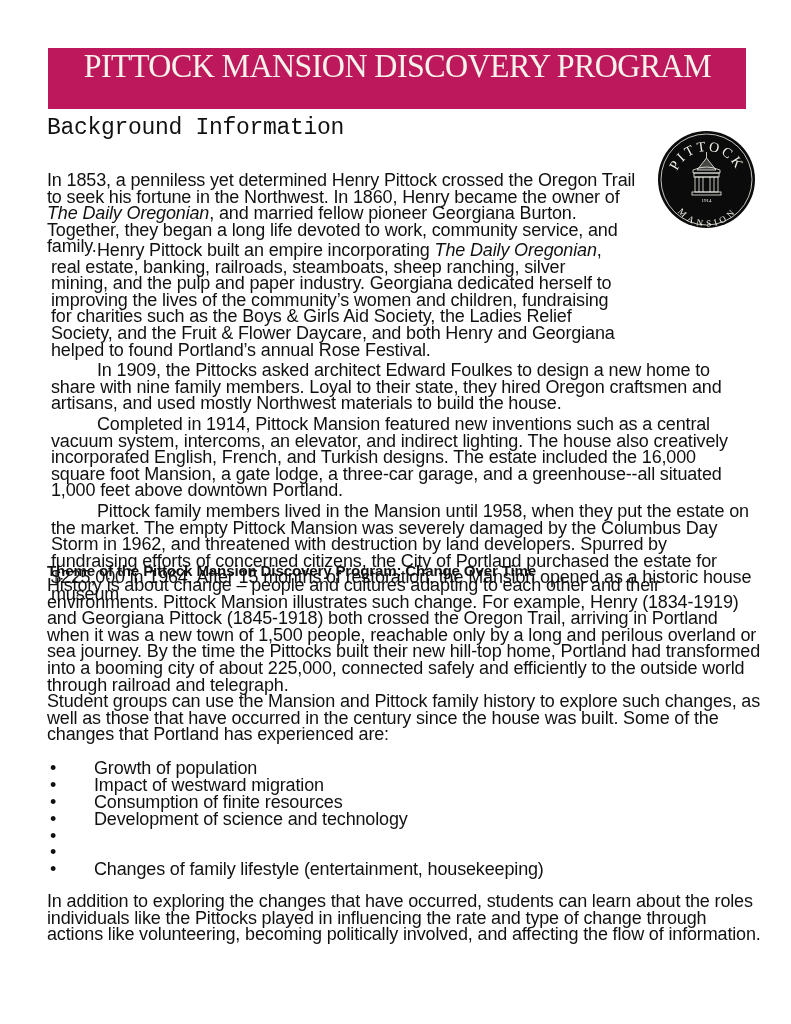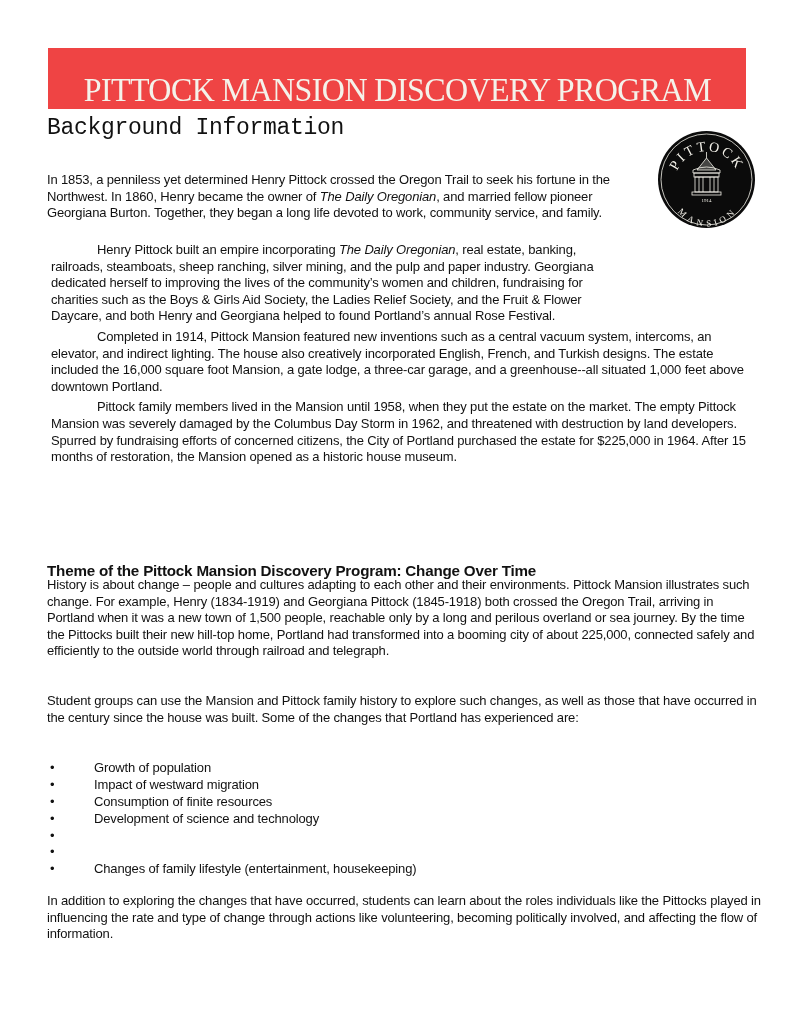--- a/index.html
+++ b/index.html
@@ -1,34 +1,34 @@
 <!DOCTYPE html>
 <html><head>
   <meta charset="utf-8">
   <style>
     html, body { margin: 0; padding: 0; background: #ffffff; }
     body { width: 791px; height: 1024px; position: relative; overflow: hidden; color: #111111; }
     .page { position: absolute; left: 0; top: 0; width: 791px; height: 1024px; }
     .header-bar {
       position: absolute; left: 48px; top: 48px; width: 698px; height: 61px;
-      background: #ef4444; display: flex; align-items: flex-end; justify-content: center;
+      background: #be185d; display: flex; align-items: flex-start; justify-content: center;
     }
     .header-title {
       font-family: "Liberation Serif", "DejaVu Serif", serif;
       color: #f4f2ea; font-size: 33px; letter-spacing: -0.6px; white-space: nowrap;
       transform: scaleX(0.97);
     }
     .section-title {
       position: absolute; left: 47px; top: 115px;
       font-family: Liberation Mono, monospace; font-size: 23px; color: #111;
       letter-spacing: -0.3px;
     }
     .logo { position: absolute; left: 655px; top: 128px; width: 103px; height: 103px; }
     .body-text {
-      font-family: "Liberation Sans", sans-serif; font-size: 13px; line-height: 16.6px;
+      font-family: "Liberation Sans", sans-serif; font-size: 18px; line-height: 16.6px;
       color: #111; letter-spacing: -0.15px;
     }
     .block { position: absolute; left: 47px; }
     .p1 { top: 172px; width: 590px; }
     .bg-rest { top: 238px; width: 710px; }
     .indent { text-indent: 46px; }
     .bg-rest p, .theme-block p { margin: 4px; }
     .theme-heading {
       position: absolute; left: 47px; top: 540px;
       font-family: "Liberation Sans", sans-serif; font-weight: bold; font-size: 15.2px; color: #111;
@@ -83,20 +83,21 @@
     </g>
     <text x="51.5" y="74" font-family="Liberation Serif, serif" font-size="5" fill="#f4f2ea" text-anchor="middle">1914</text>
   </svg>
 
   <div class="block body-text p1">
     <span>In 1853, a penniless yet determined Henry Pittock crossed the Oregon Trail to seek his fortune in the Northwest. In 1860, Henry became the owner of </span><i>The Daily Oregonian</i><span>, and married fellow pioneer Georgiana Burton. Together, they began a long life devoted to work, community service, and family.</span>
   </div>
 
   <div class="block body-text bg-rest">
     <p class="indent" style="padding-right:130px;"><span>Henry Pittock built an empire incorporating </span><i>The Daily Oregonian</i><span>, real estate, banking, railroads, steamboats, sheep ranching, silver mining, and the pulp and paper industry. Georgiana dedicated herself to improving the lives of the community’s women and children, fundraising for charities such as the Boys &amp; Girls Aid Society, the Ladies Relief Society, and the Fruit &amp; Flower Daycare, and both Henry and Georgiana helped to found Portland’s annual Rose Festival.</span></p>
+    <p class="indent">In 1909, the Pittocks asked architect Edward Foulkes to design a new home to share with nine family members. Loyal to their state, they hired Oregon craftsmen and artisans, and used mostly Northwest materials to build the house.</p>
     <p class="indent">Completed in 1914, Pittock Mansion featured new inventions such as a central vacuum system, intercoms, an elevator, and indirect lighting. The house also creatively incorporated English, French, and Turkish designs. The estate included the 16,000 square foot Mansion, a gate lodge, a three-car garage, and a greenhouse--all situated 1,000 feet above downtown Portland.</p>
     <p class="indent">Pittock family members lived in the Mansion until 1958, when they put the estate on the market. The empty Pittock Mansion was severely  damaged by the Columbus Day Storm in 1962, and threatened with destruction by land developers. Spurred by fundraising efforts of concerned citizens, the City of Portland purchased the estate for $225,000 in 1964. After 15 months of restoration, the Mansion opened as a historic house museum.</p>
   </div>
 
   <div class="theme-heading">Theme of the Pittock Mansion Discovery Program: Change Over Time</div>
 
   <div class="block body-text theme-p1">History is about change – people and cultures adapting to each other and their environments. Pittock Mansion illustrates such change. For example, Henry (1834-1919) and Georgiana Pittock (1845-1918) both crossed the Oregon Trail, arriving in Portland when it was a new town of 1,500 people, reachable only by a long and perilous overland or sea journey. By the time the Pittocks built their new hill-top home, Portland had transformed into a booming city of about 225,000, connected safely and efficiently to the outside world through railroad and telegraph.</div>
 
   <div class="block body-text theme-p2">Student groups can use the Mansion and Pittock family history to explore such changes, as well as those that have occurred in the century since the house was built. Some of the changes that Portland has experienced are:</div>
 

